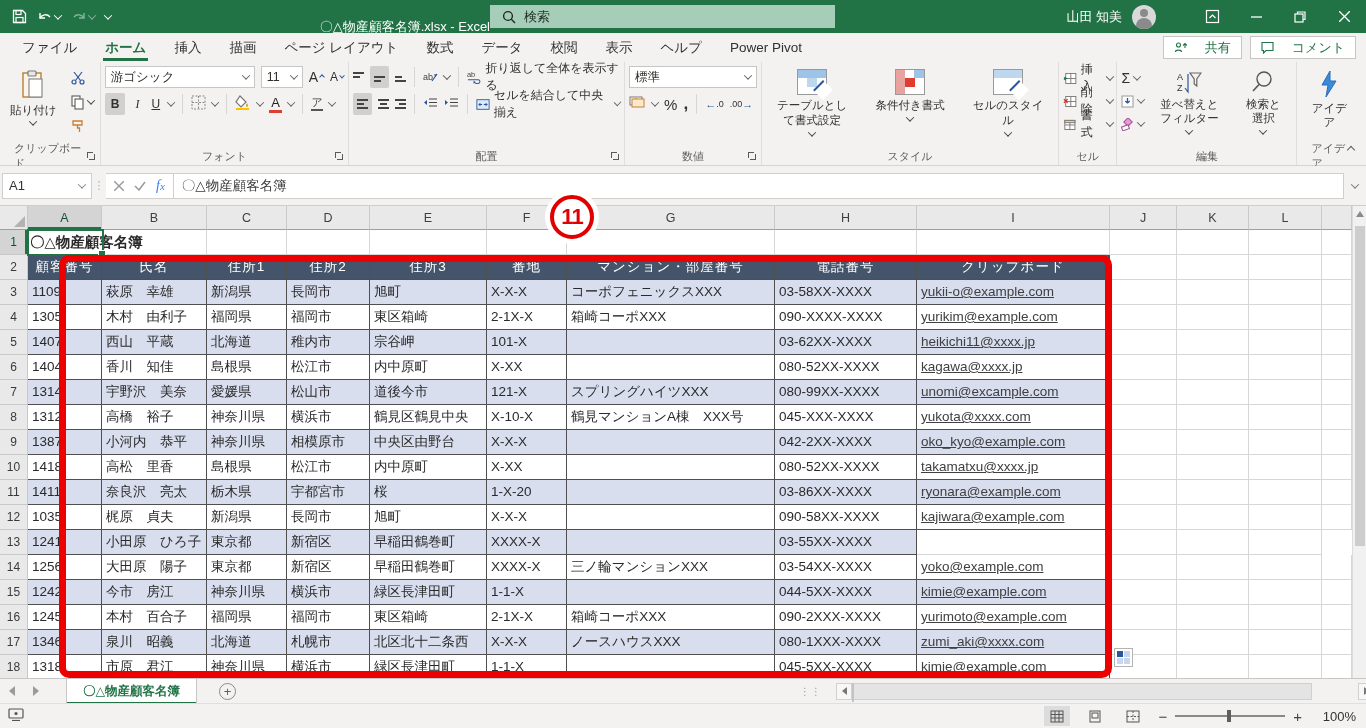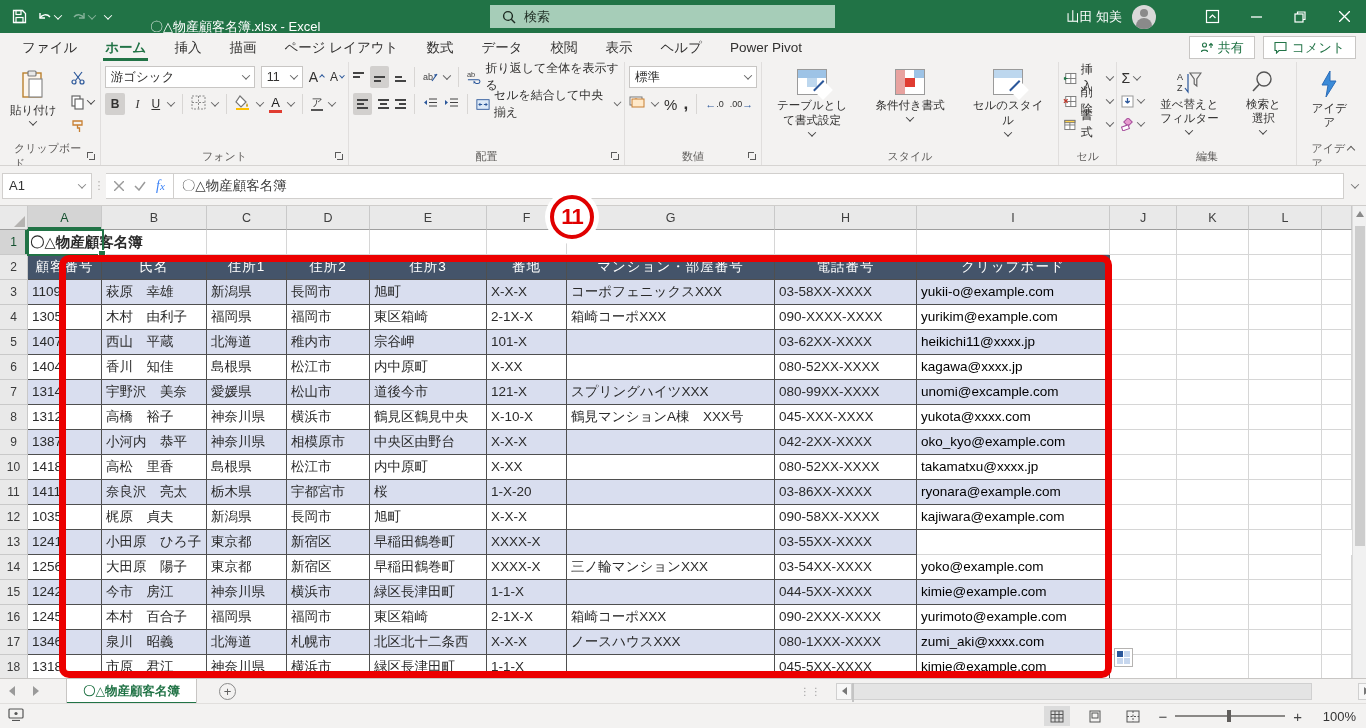--- a/index.html
+++ b/index.html
@@ -5,39 +5,39 @@
   * { margin:0; padding:0; box-sizing:border-box; }
   html,body { width:1366px; height:728px; overflow:hidden; }
   body { font-family:"Liberation Sans","DejaVu Sans",sans-serif; background:#fff; position:relative; }
   #app { position:absolute; inset:0; width:1366px; height:728px; }
 
   
   #titlebar { position:absolute; left:0; top:0; width:1366px; height:33px; background:#217346; display:flex; align-items:center; color:#fff; }
   .qat { display:flex; align-items:center; gap:10px; padding-left:12px; }
   .qat .ibtn { display:flex; align-items:center; gap:2px; }
   .dim { opacity:.45; }
-  #tb-title { position:absolute; left:150px; width:340px; text-align:left; font-size:13px; white-space:nowrap;margin-top:20px; }
+  #tb-title { position:absolute; left:150px; width:340px; text-align:right; font-size:13px; white-space:nowrap;margin-top:20px; }
   #searchbox { position:absolute; left:490px; top:5px; width:345px; height:23px; background:#a6cdb8; display:flex; align-items:center; gap:8px; padding-left:12px; color:#1d2b22; font-size:13px; }
   #tb-right { position:absolute; right:0; top:0; height:33px; display:flex; align-items:center; gap:0; }
   #username { font-size:13px; margin-right:10px; }
   #avatar { width:24px; height:24px; border-radius:50%; background:#d9d9d9; position:relative; overflow:hidden; margin-right:34px; }
   #avatar .hd { position:absolute; left:8px; top:4px; width:8px; height:8px; border-radius:50%; background:#8a8a8a; }
   #avatar .bd { position:absolute; left:4px; top:13px; width:16px; height:12px; border-radius:8px 8px 0 0; background:#8a8a8a; }
   .winbtn { width:44px; height:33px; display:flex; align-items:center; justify-content:center; }
   .chvr { display:inline-block; width:6px; height:6px; border-right:1.4px solid currentColor; border-bottom:1.4px solid currentColor; transform:rotate(45deg) translate(-1px,-1px); }
   .chvu { display:inline-block; width:6px; height:6px; border-right:1.4px solid currentColor; border-bottom:1.4px solid currentColor; transform:rotate(-135deg); }
 
   
   #tabrow { position:absolute; left:0; top:33px; width:1366px; height:29px; background:#f3f2f1; display:flex; align-items:center; }
   #tabs { display:flex; align-items:flex-end; height:100%; padding-left:8px; }
   .rtab { padding:0 14px; font-size:13.5px; color:#323130; height:100%; display:flex; align-items:center; position:relative; white-space:nowrap; }
   .rtab.act { color:#217346; font-weight:bold; }
   .rtab.act::after { content:""; position:absolute; left:12px; right:12px; bottom:1px; height:3px; background:#217346; }
   #tabrow-right { position:absolute; right:10px; top:3px; display:flex; gap:8px; }
-  .pillbtn { display:flex; align-items:center; gap:5px; border:1px solid #c8c6c4; background:#fff; color:#217346; font-size:13px; padding:2px 10px; height:23px; }
+  .pillbtn { display:flex; align-items:center; gap:18px; border:1px solid #c8c6c4; background:#fff; color:#217346; font-size:13px; padding:2px 10px; height:23px; }
 
   
   #ribbon { position:absolute; left:0; top:62px; width:1366px; height:104px; background:#f3f2f1; border-bottom:1px solid #d6d4d2; display:flex; }
   .rgroup { display:flex; flex-direction:column; padding:4px 4px 0 4px; border-right:1px solid #e0dedd; }
   .rbody { flex:1; display:flex; align-items:flex-start; gap:6px; }
   .rlabel { height:18px; display:flex; align-items:center; justify-content:center; font-size:11px; color:#605e5c; position:relative; padding:0 10px; }
   .dlg { position:absolute; right:0px; bottom:4px; width:9px; height:9px; }
   .dlg::before { content:""; position:absolute; left:0; top:0; width:5px; height:5px; border-left:1px solid #5a5a5a; border-top:1px solid #5a5a5a; }
   .dlg::after { content:""; position:absolute; right:1px; bottom:1px; width:5px; height:5px; border-right:1px solid #5a5a5a; border-bottom:1px solid #5a5a5a; }
   .bigbtn { display:flex; flex-direction:column; align-items:center; justify-content:flex-start; gap:3px; padding:4px 6px; font-size:11.5px; color:#323130; text-align:center; }
@@ -75,21 +75,21 @@
   .chd { background:#e9e9e9; border-right:1px solid #c9c9c9; border-bottom:1px solid #9f9f9f; font-size:12.5px; color:#3f3f3f; display:flex; align-items:center; justify-content:center; }
   .chd.sel { background:#d4d4d4; box-shadow:inset 0 -2px 0 #217346; color:#14512f; }
   #corner { background:#e9e9e9; border-right:1px solid #c9c9c9; border-bottom:1px solid #9f9f9f; position:relative; }
   #corner::after { content:""; position:absolute; right:2px; bottom:2px; border-left:11px solid transparent; border-bottom:11px solid #b5b3b1; }
   .gut { background:#e9e9e9; border-right:1px solid #c9c9c9; border-bottom:1px solid #c9c9c9; font-size:12px; color:#3a3a3a; display:flex; align-items:center; justify-content:center; }
   .gut.sel { background:#d4d4d4; box-shadow:inset -2px 0 0 #217346; color:#14512f; }
   .c { border-right:1px solid #d6d6d6; border-bottom:1px solid #d6d6d6; font-size:13.5px; color:#2a2a2a; padding:0 4px; line-height:24px; white-space:nowrap; overflow:hidden; }
   .tc { border-right:1px solid #4f4f4f; border-bottom:1px solid #4f4f4f; }
   .hd { background:#44546a; color:#fff; text-align:center; font-size:13.5px; letter-spacing:1px; }
   .lav { background:#d9deef; }
-  .lnk { color:#000000; }
+  .lnk { color:#404040; text-decoration:underline; }
   .titleA { position:relative; overflow:visible; z-index:2; }
   .titleA span { position:absolute; left:2px; top:0; background:#fff; padding-right:6px; font-weight:bold; font-size:14.5px; white-space:nowrap; }
 
   
   #a1sel { position:absolute; left:27px; top:229px; width:77px; height:27px; border:2px solid #217346; z-index:5; pointer-events:none; }
   #a1sel::after { content:""; position:absolute; right:-4px; bottom:-4px; width:6px; height:6px; background:#217346; border:1px solid #fff; }
   #redrect { position:absolute; left:59px; top:255px; width:1053px; height:423px; border:7px solid #ec0000; border-radius:10px; z-index:8; pointer-events:none; }
   #badge { position:absolute; left:545px; top:190px; width:54px; height:54px; border-radius:50%; background:#fff; z-index:9; display:flex; align-items:center; justify-content:center; }
   #badge .inner { width:44px; height:44px; border-radius:50%; border:4px solid #e00000; background:#fff; display:flex; align-items:center; justify-content:center; color:#e00000; font-size:22px; font-weight:bold; letter-spacing:-1px; }
   #qa-icon { position:absolute; left:1114px; top:648px; width:19px; height:19px; background:#fff; border:1px solid #b5b3b1; z-index:9; display:grid; grid-template-columns:1fr 1fr; grid-template-rows:1fr 1fr; gap:1px; padding:2px; }

